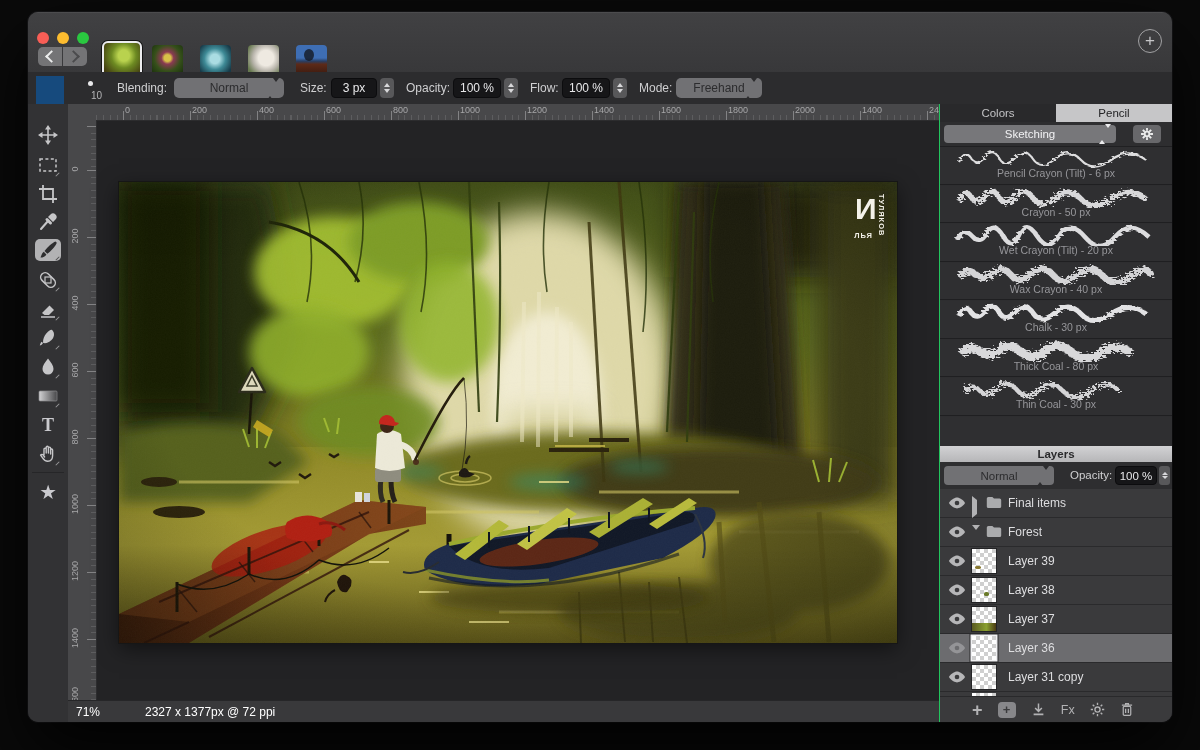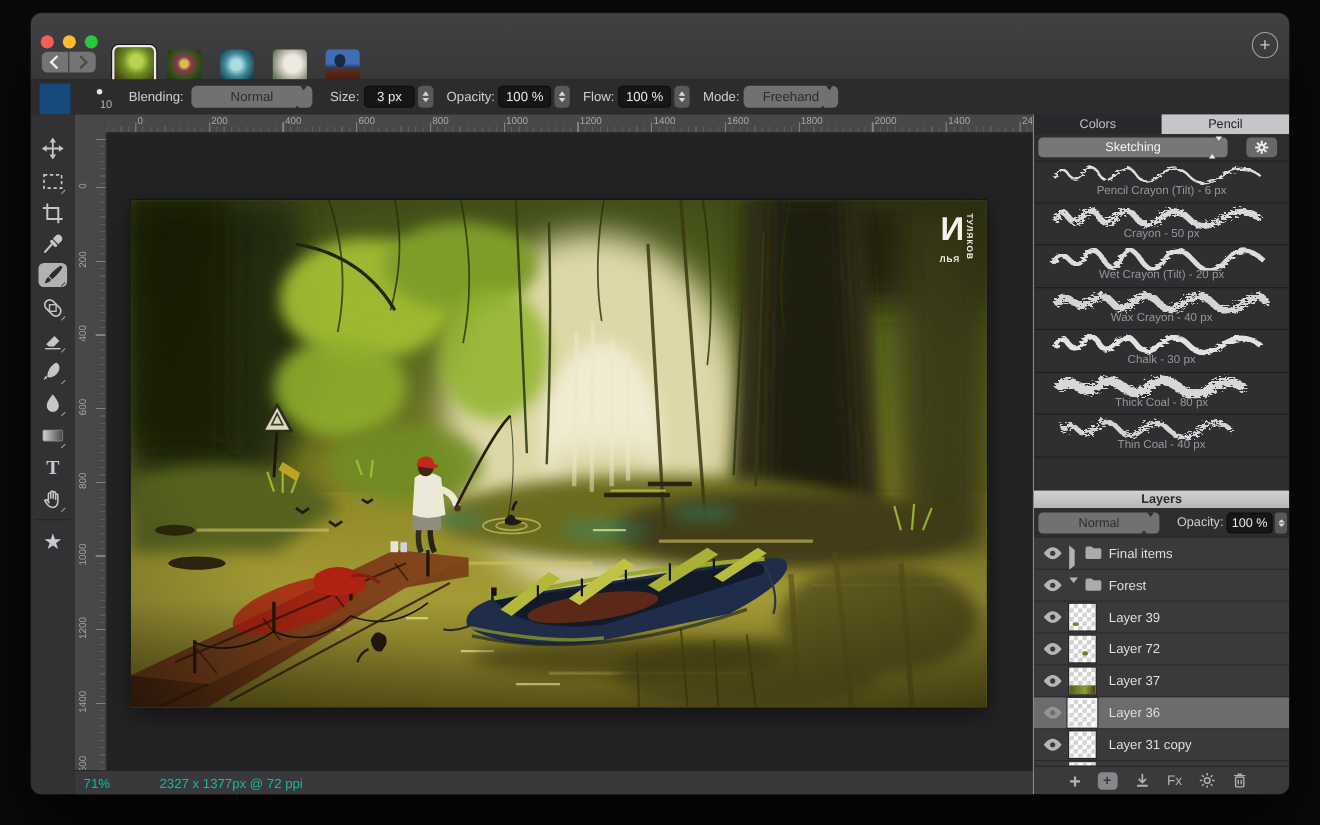--- a/index.html
+++ b/index.html
@@ -93,21 +93,21 @@
     transform:rotate(-90deg);white-space:nowrap;}
   .painting{position:absolute;left:51px;top:78px;width:778px;height:461px;
     box-shadow:0 0 0 1px #161616, 0 6px 20px rgba(0,0,0,.5);background:#55601c;}
   .painting svg{position:absolute;left:0;top:0;width:100%;height:100%;}
   .signature{position:absolute;right:12px;top:12px;color:#f4f2ea;display:flex;line-height:1;}
   .sig-i{font-size:30px;font-weight:bold;}
   .sig-col{display:flex;flex-direction:column;margin-left:1px;}
   .sig-v{writing-mode:vertical-rl;font-size:7.5px;font-weight:bold;letter-spacing:1px;height:42px;}
   .sig-b{font-size:7.5px;font-weight:bold;letter-spacing:1px;margin-top:2px;}
   .statusbar{position:absolute;left:0;right:0;top:596px;height:22px;background:#39393b;
-    border-top:1px solid #262628;color:#14b8a6;font-size:12px;}
+    border-top:1px solid #262628;color:#ffffff;font-size:12px;}
   .statusbar .zoomv{position:absolute;left:8px;top:4px;}
   .statusbar .dims{position:absolute;left:77px;top:4px;}
   
   .rightpanel{position:absolute;right:0;top:92px;width:232px;bottom:0;background:#2e2e30;
     border-left:1px solid #22c55e;}
   .tabs{position:absolute;left:0;top:0;right:0;height:18px;display:flex;font-size:11.5px;}
   .tab{flex:1;display:flex;align-items:center;justify-content:center;background:#29292b;color:#c2c2c4;}
   .tab.active{background:#c6c6c8;color:#232325;}
   .catrow{position:absolute;left:0;top:18px;right:0;height:24px;background:#2e2e30;
     border-bottom:1px solid #202022;}
@@ -665,21 +665,21 @@
       <div class="brow">
         <svg width="210" height="22" viewBox="0 0 210 22">
           <path d="M10,14 Q18,4 28,11 T48,10 T70,12 T94,11 T120,12 T150,13 T180,13" stroke="#d8d8da" stroke-width="8.5" fill="none" filter="url(#rough2)"></path>
         </svg>
         <div class="blabel">Thick Coal - 80 px</div>
       </div>
       <div class="brow">
         <svg width="210" height="22" viewBox="0 0 210 22">
           <path d="M14,15 Q20,4 28,12 T46,10 T66,12 T88,12 T112,13 T140,13 T168,13" stroke="#d4d4d6" stroke-width="4.5" fill="none" filter="url(#rough2)"></path>
         </svg>
-        <div class="blabel">Thin Coal - 40 px</div>
+        <div class="blabel">Thin Coal - 30 px</div>
       </div>
       <div class="brow">
         <svg width="210" height="22" viewBox="0 0 210 22">
           <path d="M10,13 H200" stroke="#bcbcbe" stroke-width="9" fill="none" opacity="0.4" stroke-dasharray="1 2.5" filter="url(#rough2)"></path>
         </svg>
       </div>
     </div>
 
     <div class="layershdr">Layers</div>
 
@@ -732,21 +732,21 @@
         <span class="lname">Layer 39</span>
       </div>
       <div class="lrow">
         <svg class="eye" width="18" height="12" viewBox="0 0 20 12">
           <path d="M1 6C4 1.5 8 0 10 0s6 1.5 9 6c-3 4.5-7 6-9 6S4 10.5 1 6z" fill="#b6b6b8"></path>
               <circle cx="10" cy="6" r="2.6" fill="#3a3a3c"></circle>
         </svg>
         <span class="lthumb">
               <span class="speck" style="left:12px;top:14px;width:5px;height:4px;background:#6a7a28;"></span>
             </span>
-        <span class="lname">Layer 72</span>
+        <span class="lname">Layer 38</span>
       </div>
       <div class="lrow">
         <svg class="eye" width="18" height="12" viewBox="0 0 20 12">
           <path d="M1 6C4 1.5 8 0 10 0s6 1.5 9 6c-3 4.5-7 6-9 6S4 10.5 1 6z" fill="#b6b6b8"></path>
               <circle cx="10" cy="6" r="2.6" fill="#3a3a3c"></circle>
         </svg>
         <span class="lthumb">
               <span class="speck" style="left:0;top:16px;width:24px;height:8px;border-radius:0;background:linear-gradient(90deg,#5a5a20,#8aa030 60%,#4a3a14);"></span>
             </span>
         <span class="lname">Layer 37</span>

